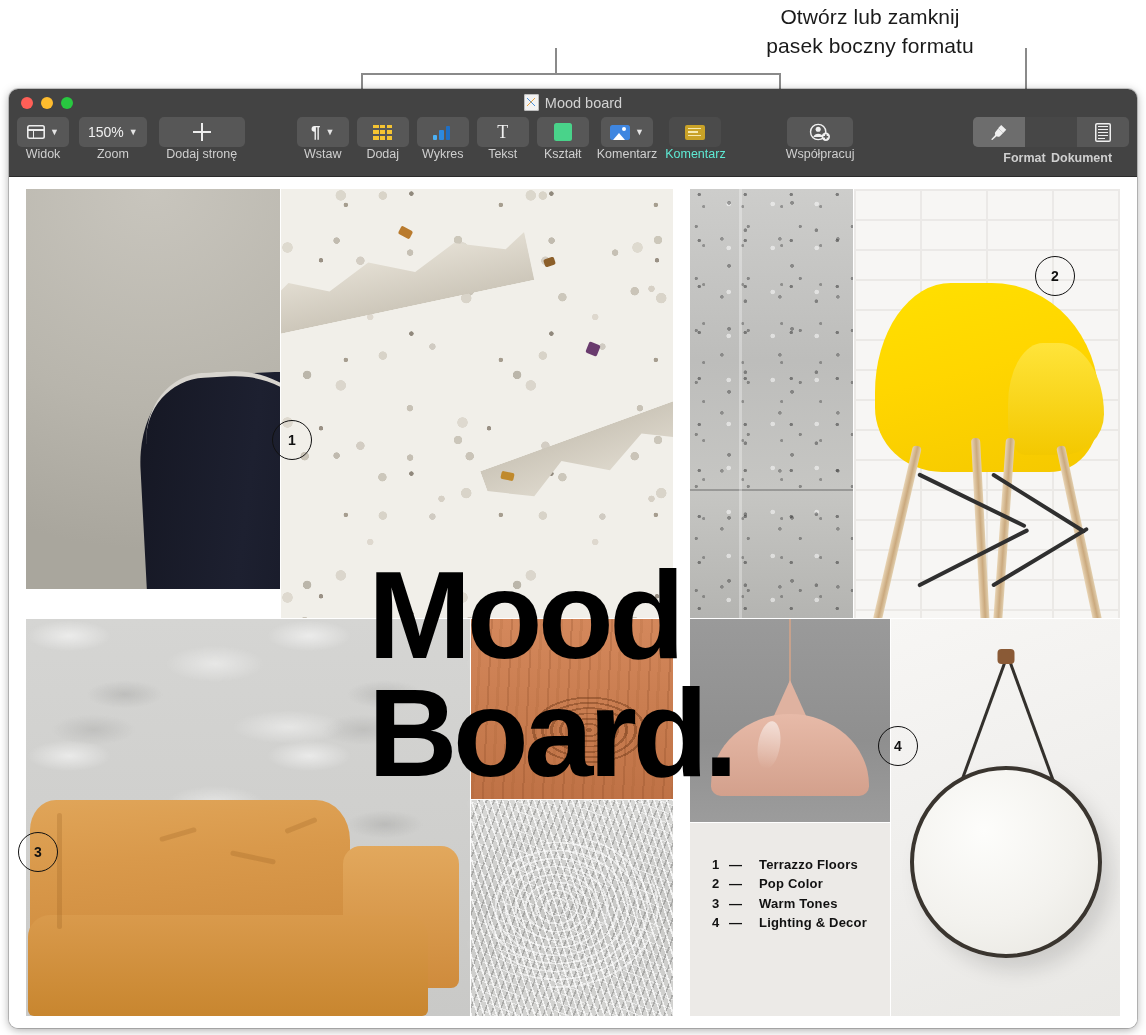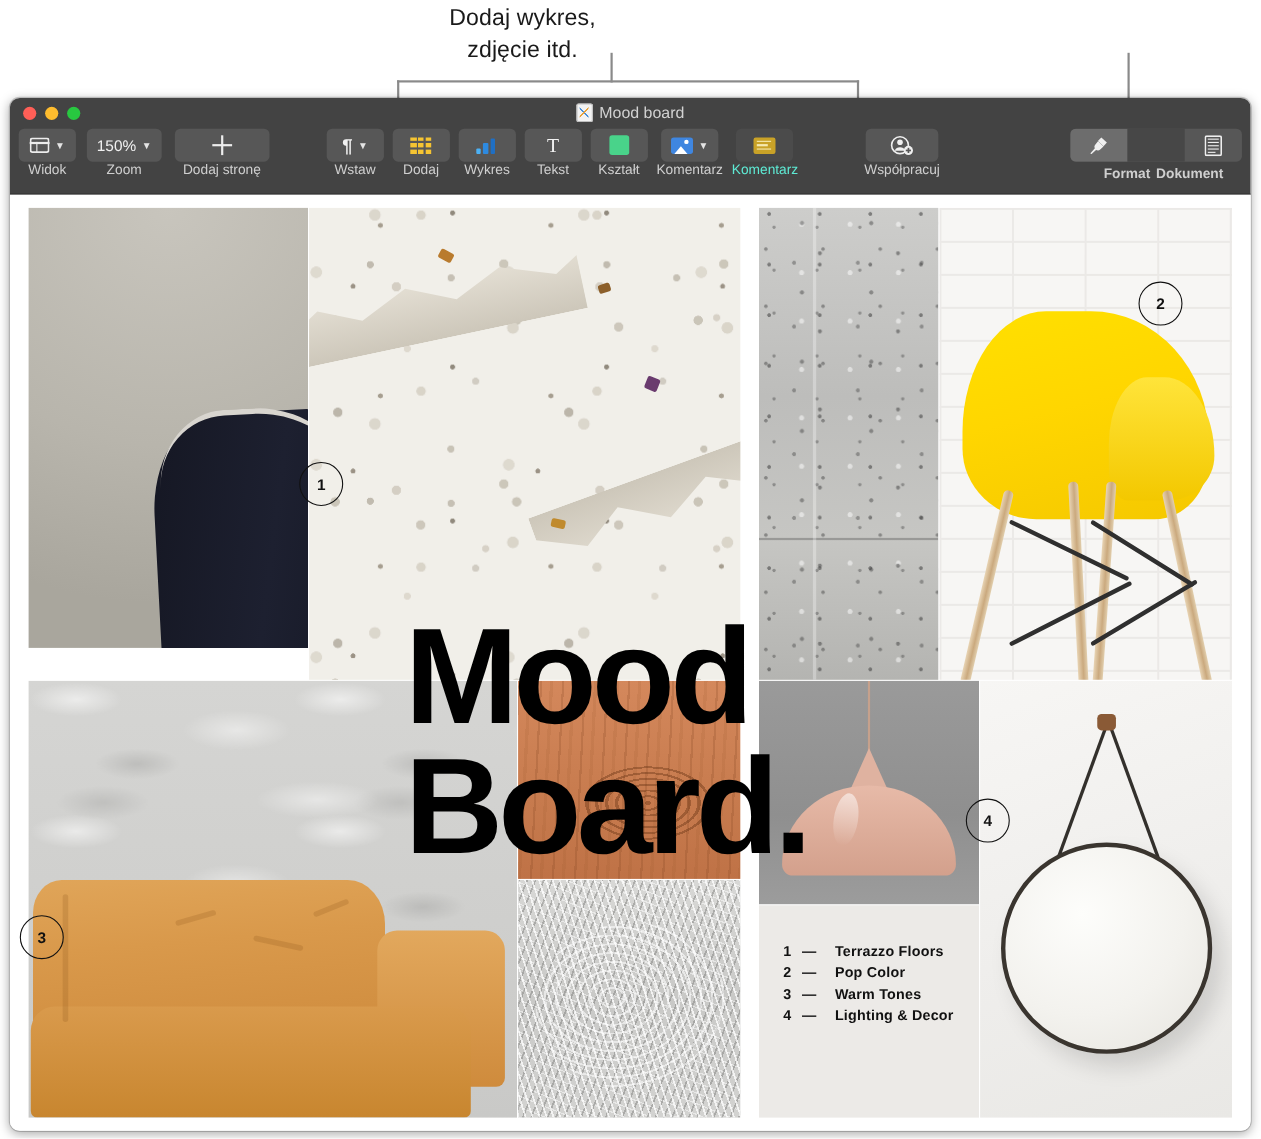--- a/index.html
+++ b/index.html
@@ -390,22 +390,22 @@
     border:1.6px solid #111; background:transparent;
     display:flex; align-items:center; justify-content:center;
     font-size:14px; font-weight:bold; color:#111; z-index:50;
   }
 </style>
 </head>
 <body>
 
 <div id="root">
 
-  <div class="callout-text" id="callout-1-text">Dodaj wykres,
-zdjęcie itd.</div>
+  <div class="callout-text" id="callout-2-text">Otwórz lub zamknij
+pasek boczny formatu</div>
 
   <div class="leader" id="br1-h"></div>
   <div class="leader" id="br1-l"></div>
   <div class="leader" id="br1-r"></div>
   <div class="leader" id="br1-stem"></div>
   <div class="leader" id="ld2"></div>
 
   <div id="window">
 
     <div id="titlebar-area">

